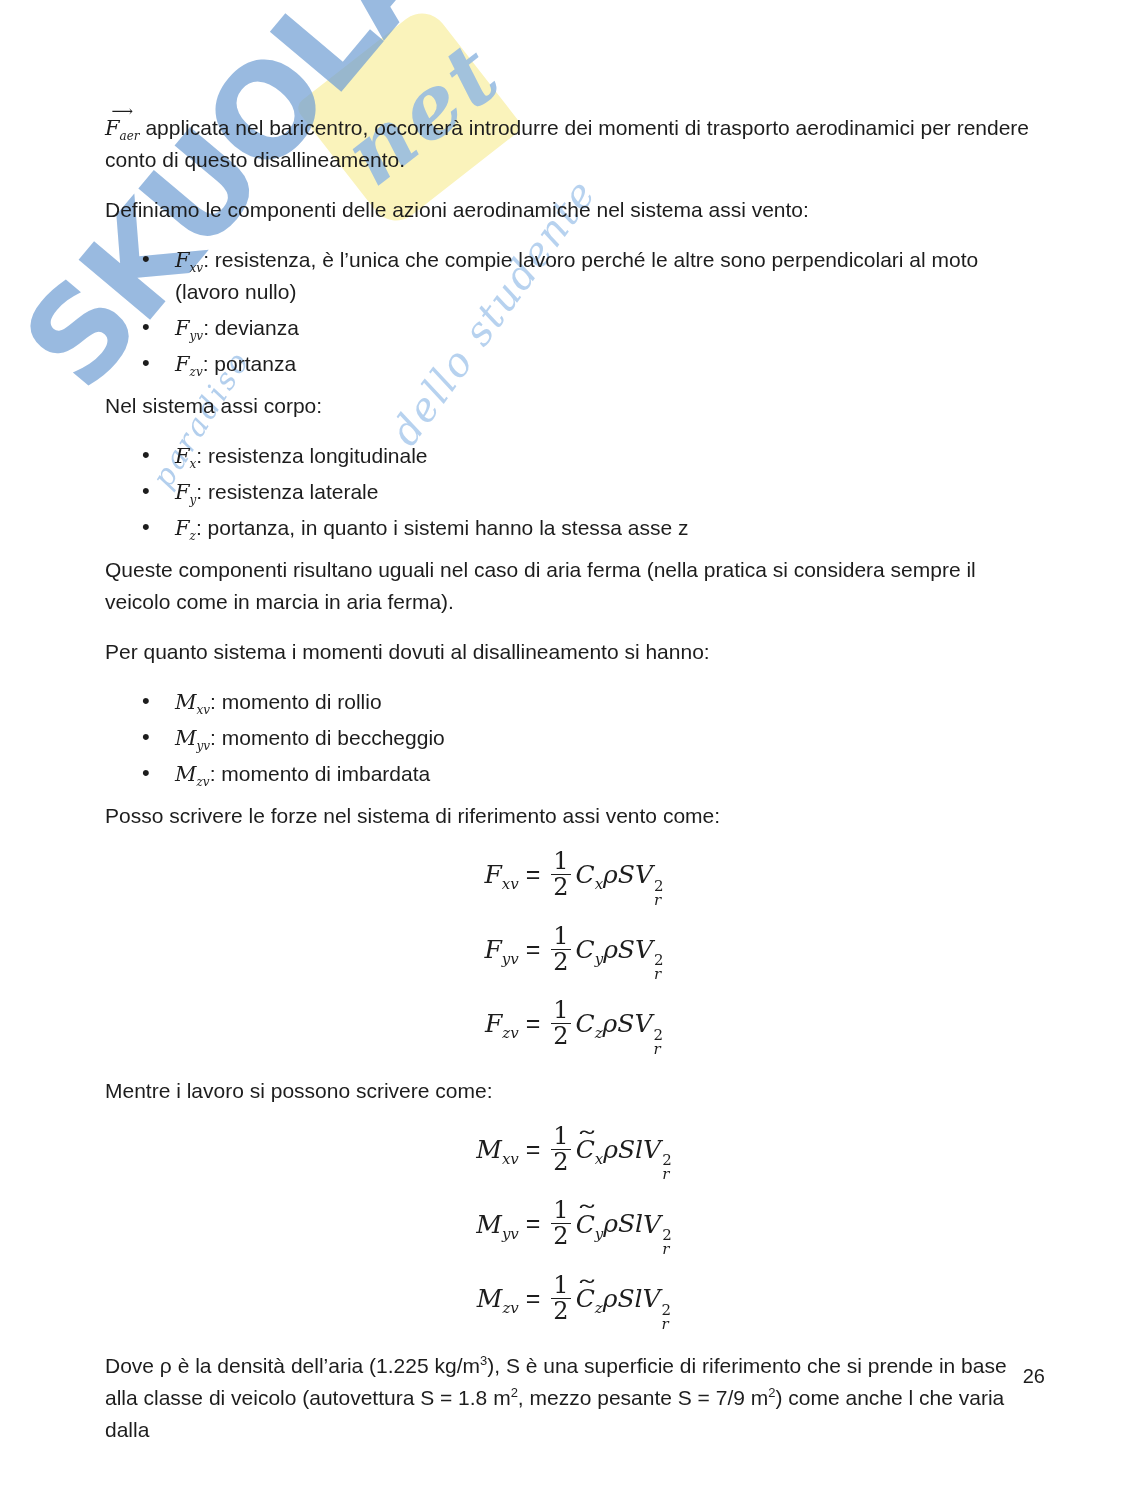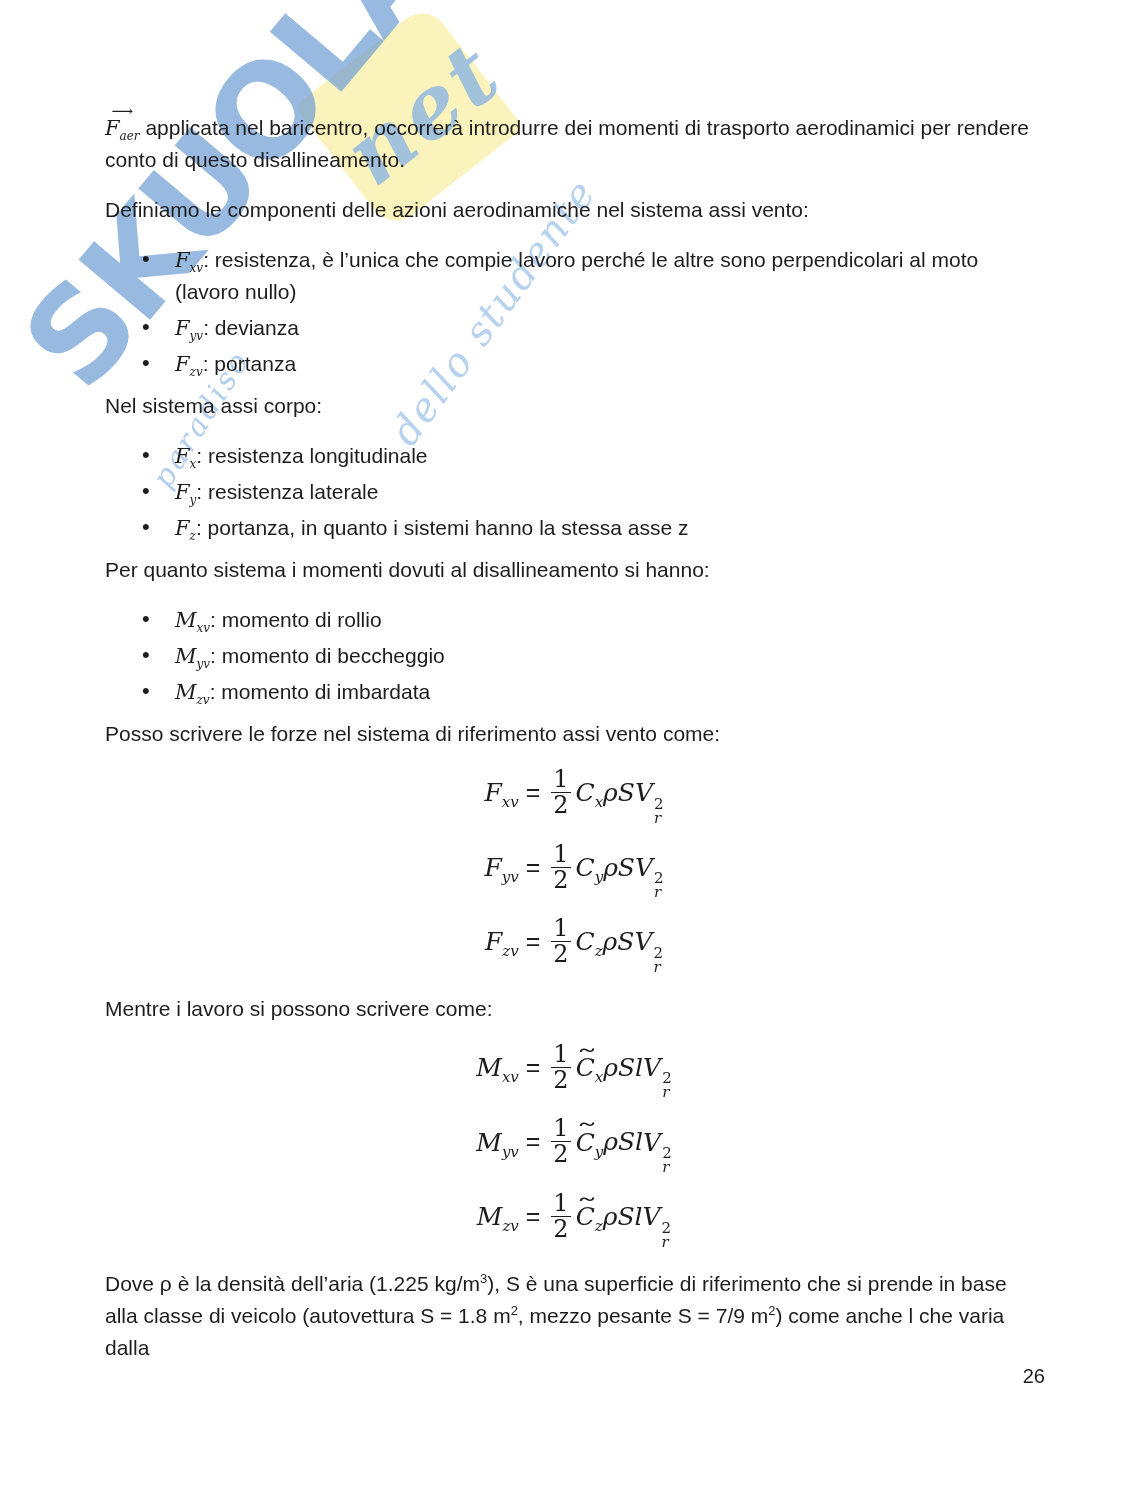--- a/index.html
+++ b/index.html
@@ -113,20 +113,21 @@
     </ul>
 
     <p>Nel sistema assi corpo:</p>
 
     <ul>
       <li><span class="math"><span>F</span><sub>x</sub></span>: <b>resistenza longitudinale</b></li>
       <li><span class="math"><span>F</span><sub>y</sub></span>: <b>resistenza laterale</b></li>
       <li><span class="math"><span>F</span><sub>z</sub></span>: <b>portanza</b>, in quanto i sistemi hanno la stessa asse z</li>
     </ul>
 
+    <p>Queste componenti risultano uguali nel caso di aria ferma (nella pratica si considera sempre il veicolo come in marcia in aria ferma).</p>
 
     <p>Per quanto sistema i momenti dovuti al disallineamento si hanno:</p>
 
     <ul>
       <li><span class="math"><span>M</span><sub>xv</sub></span>: <b>momento di rollio</b></li>
       <li><span class="math"><span>M</span><sub>yv</sub></span>: <b>momento di beccheggio</b></li>
       <li><span class="math"><span>M</span><sub>zv</sub></span>: <b>momento di imbardata</b></li>
     </ul>
 
     <p>Posso scrivere le forze nel sistema di riferimento assi vento come:</p>

